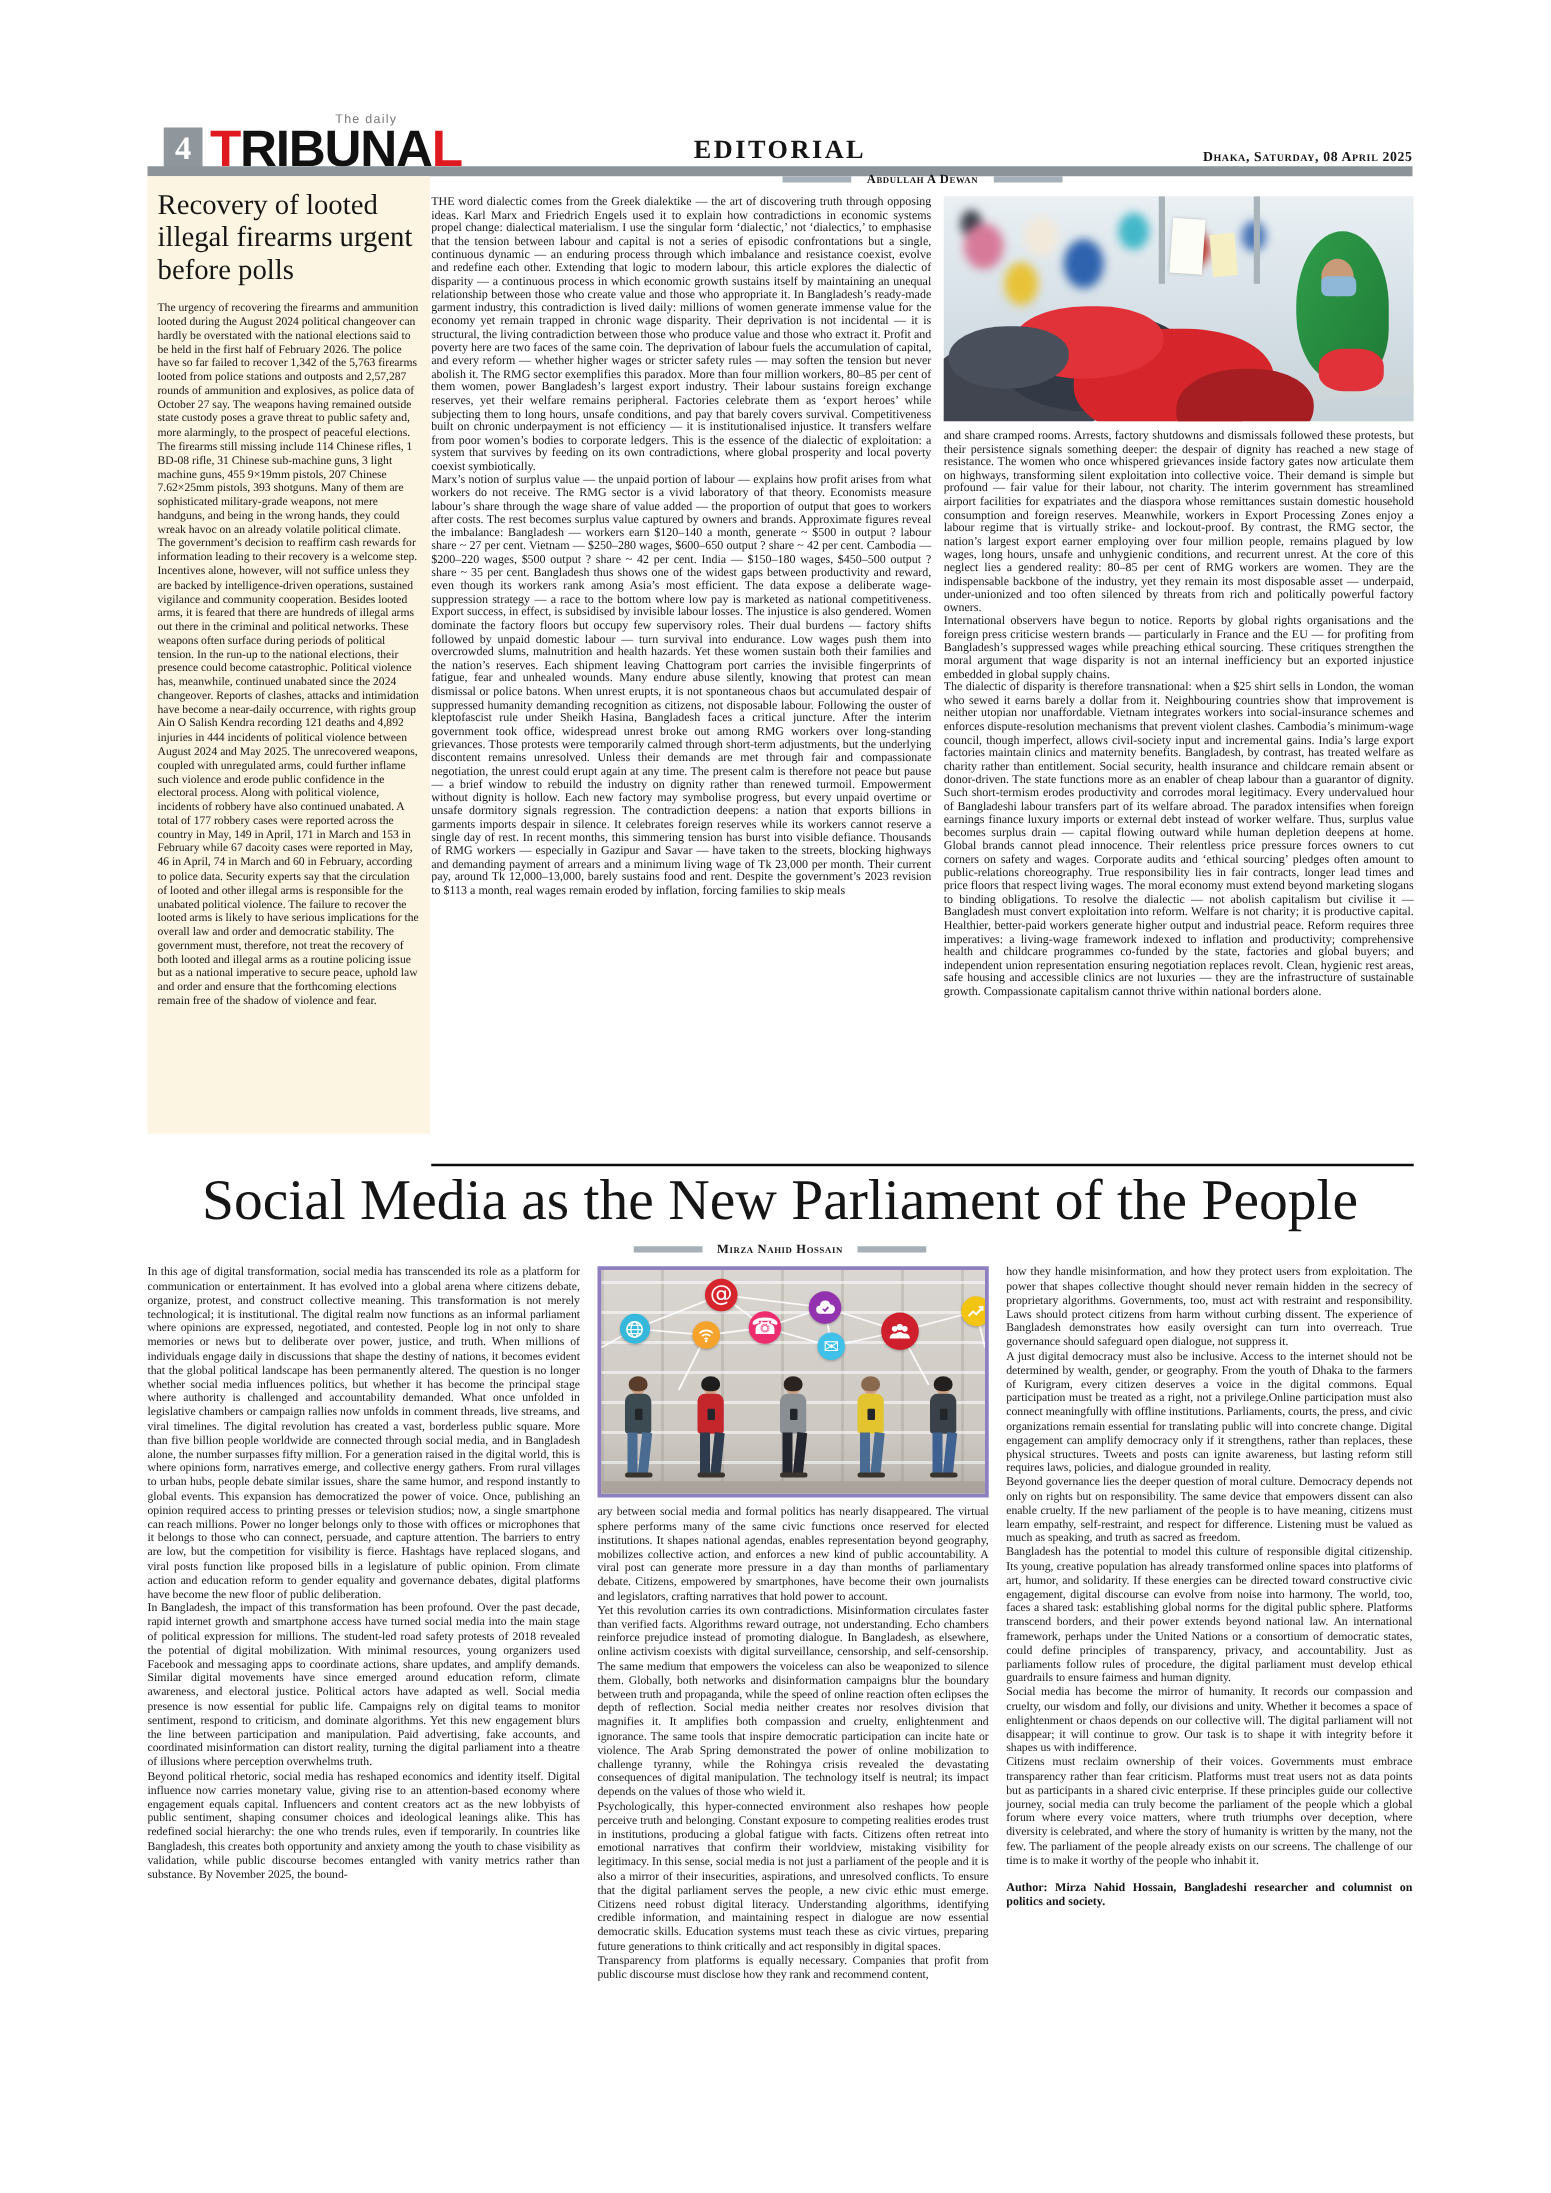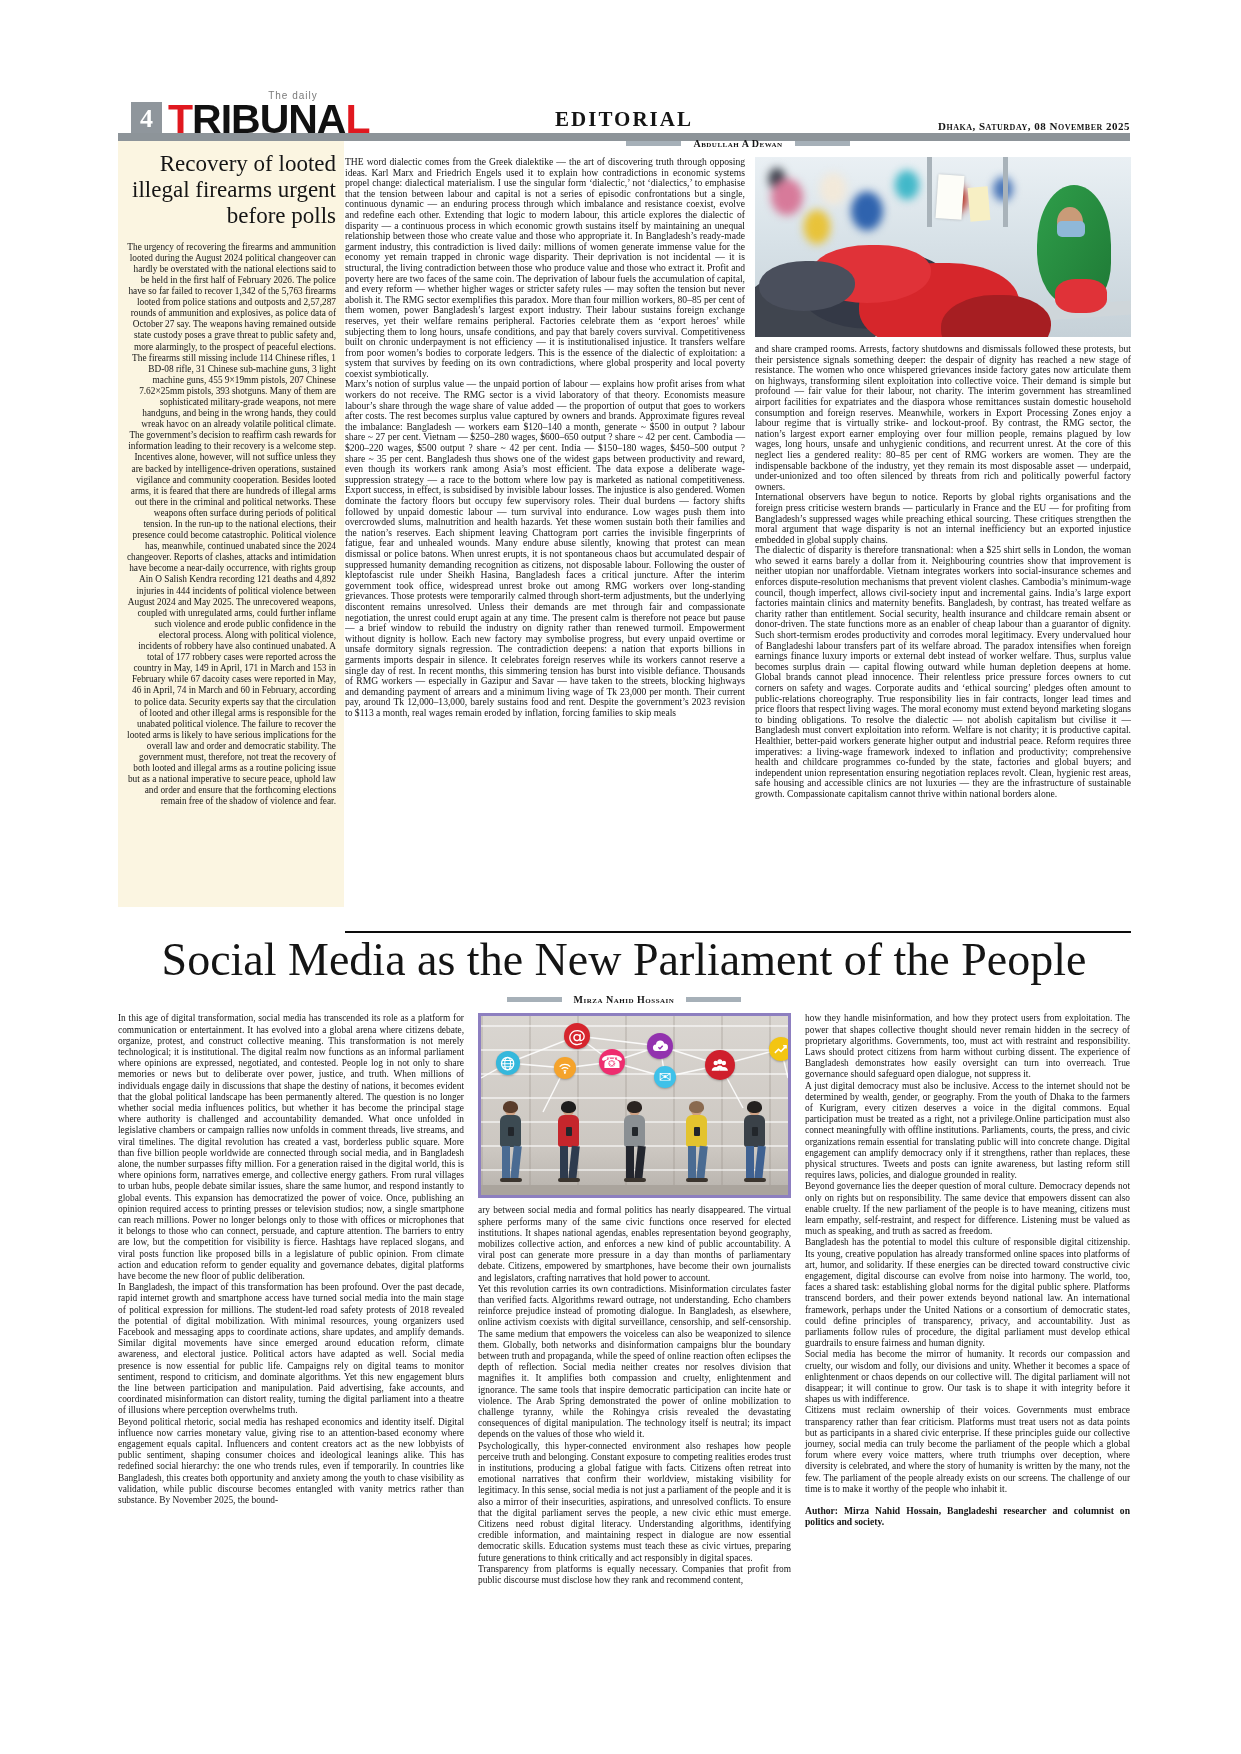--- a/index.html
+++ b/index.html
@@ -15,21 +15,21 @@
   .logo { position:absolute; left:50px; top:-4px; width:210px; }
   .logo .daily { font-family:"Liberation Sans",sans-serif; font-size:10px; color:#7a7a7a; letter-spacing:1px; text-align:center; margin-left:40px; }
   .logo .word { font-family:Liberation Sans, sans-serif; font-weight:bold; font-size:41px; line-height:36px; letter-spacing:-1px; color:#111; }
   .logo .word .red { color:#e0181f; }
   .section-title { position:absolute; left:0; right:0; bottom:8px; text-align:center;
                    font-weight:bold; font-size:21px; letter-spacing:2px; }
   .issue-date { position:absolute; right:0; bottom:8px; font-size:11px; font-weight:bold; font-variant:small-caps; letter-spacing:0.5px; }
 
   
   .firearms { position:absolute; left:118px; top:141px; width:226px; height:766px;
-              background:#fbf5e1; padding:10px 8px 8px; text-align:right; overflow:hidden; }
+              background:#fbf5e1; padding:10px 8px 8px; text-align:left; overflow:hidden; }
   .firearms h2 { font-weight:normal; font-size:23px; line-height:1.14; margin-bottom:12px; }
   .firearms p { font-size:9.3px; line-height:11.1px; }
 
   
   .rmg { position:absolute; left:345px; top:126px; width:786px; height:806px; overflow:hidden; }
   .rmg-headline { text-align:center; color:#e0181f; font-weight:bold; font-size:41px; line-height:1.02; letter-spacing:-0.5px; }
   .byline-row { display:flex; align-items:center; justify-content:center; gap:12px; margin:12px 0 8px; }
   .byline-dash { width:55px; height:5px; background:#a6b0b8; }
   .byline-name { font-variant:small-caps; font-weight:bold; font-size:10px; letter-spacing:0.5px; }
   .rmg-cols { display:flex; gap:10px; font-size:9.6px; line-height:10.6px; }
@@ -104,21 +104,21 @@
 
 <div class="page">
 
   <header class="masthead">
     <div class="pn-box">4</div>
     <div class="logo">
       <div class="daily">The daily</div>
       <div class="word"><span class="red">T</span><span>RIBUNA</span><span class="red">L</span></div>
     </div>
     <div class="section-title">EDITORIAL</div>
-    <div class="issue-date">Dhaka, Saturday, 08 November 2025</div>
+    <div class="issue-date">Dhaka, Saturday, 08 April 2025</div>
   </header>
   <div class="mast-rule"></div>
 
   <aside class="firearms">
     <h2>Recovery of looted illegal firearms urgent before polls</h2>
     <p>The urgency of recovering the firearms and ammunition looted during the August 2024 political changeover can hardly be overstated with the national elections said to be held in the first half of February 2026. The police have so far failed to recover 1,342 of the 5,763 firearms looted from police stations and outposts and 2,57,287 rounds of ammunition and explosives, as police data of October 27 say. The weapons having remained outside state custody poses a grave threat to public safety and, more alarmingly, to the prospect of peaceful elections. The firearms still missing include 114 Chinese rifles, 1 BD-08 rifle, 31 Chinese sub-machine guns, 3 light machine guns, 455 9×19mm pistols, 207 Chinese 7.62×25mm pistols, 393 shotguns. Many of them are sophisticated military-grade weapons, not mere handguns, and being in the wrong hands, they could wreak havoc on an already volatile political climate. The government’s decision to reaffirm cash rewards for information leading to their recovery is a welcome step. Incentives alone, however, will not suffice unless they are backed by intelligence-driven operations, sustained vigilance and community cooperation. Besides looted arms, it is feared that there are hundreds of illegal arms out there in the criminal and political networks. These weapons often surface during periods of political tension. In the run-up to the national elections, their presence could become catastrophic. Political violence has, meanwhile, continued unabated since the 2024 changeover. Reports of clashes, attacks and intimidation have become a near-daily occurrence, with rights group Ain O Salish Kendra recording 121 deaths and 4,892 injuries in 444 incidents of political violence between August 2024 and May 2025. The unrecovered weapons, coupled with unregulated arms, could further inflame such violence and erode public confidence in the electoral process. Along with political violence, incidents of robbery have also continued unabated. A total of 177 robbery cases were reported across the country in May, 149 in April, 171 in March and 153 in February while 67 dacoity cases were reported in May, 46 in April, 74 in March and 60 in February, according to police data. Security experts say that the circulation of looted and other illegal arms is responsible for the unabated political violence. The failure to recover the looted arms is likely to have serious implications for the overall law and order and democratic stability. The government must, therefore, not treat the recovery of both looted and illegal arms as a routine policing issue but as a national imperative to secure peace, uphold law and order and ensure that the forthcoming elections remain free of the shadow of violence and fear.</p>
   </aside>
 
   <section class="rmg">
     <div class="byline-row">

